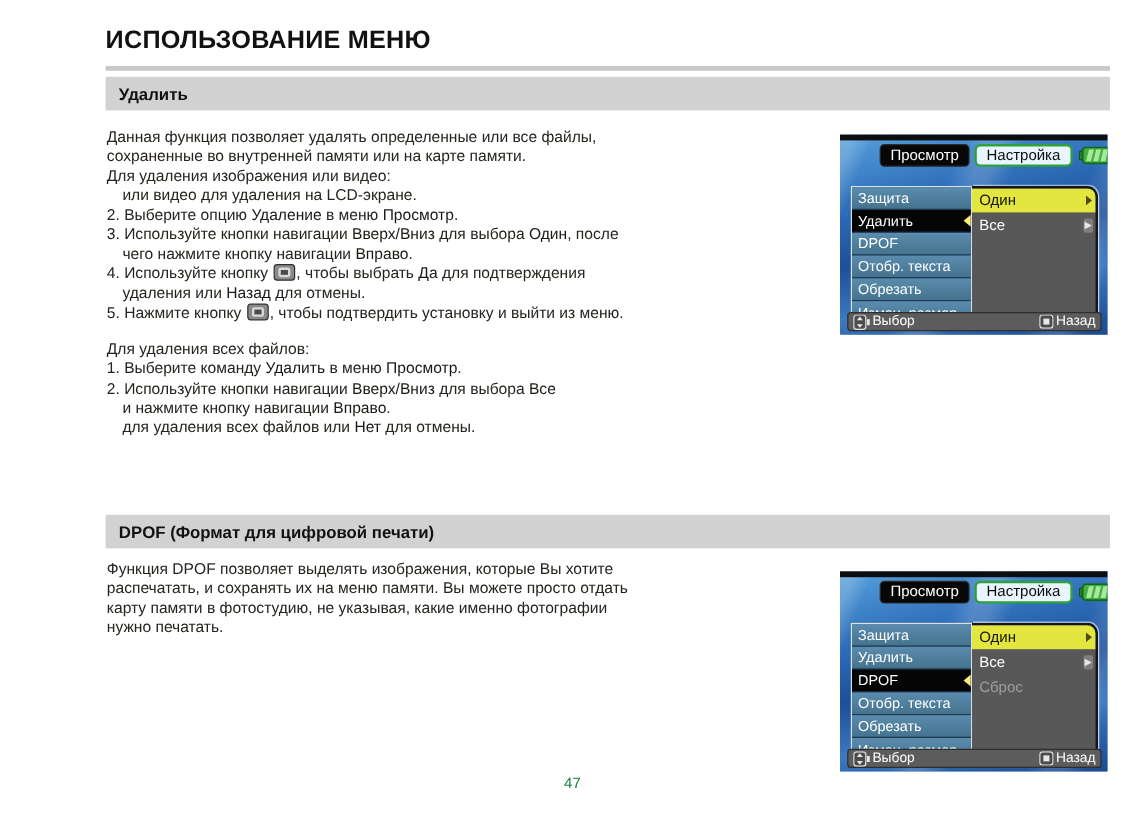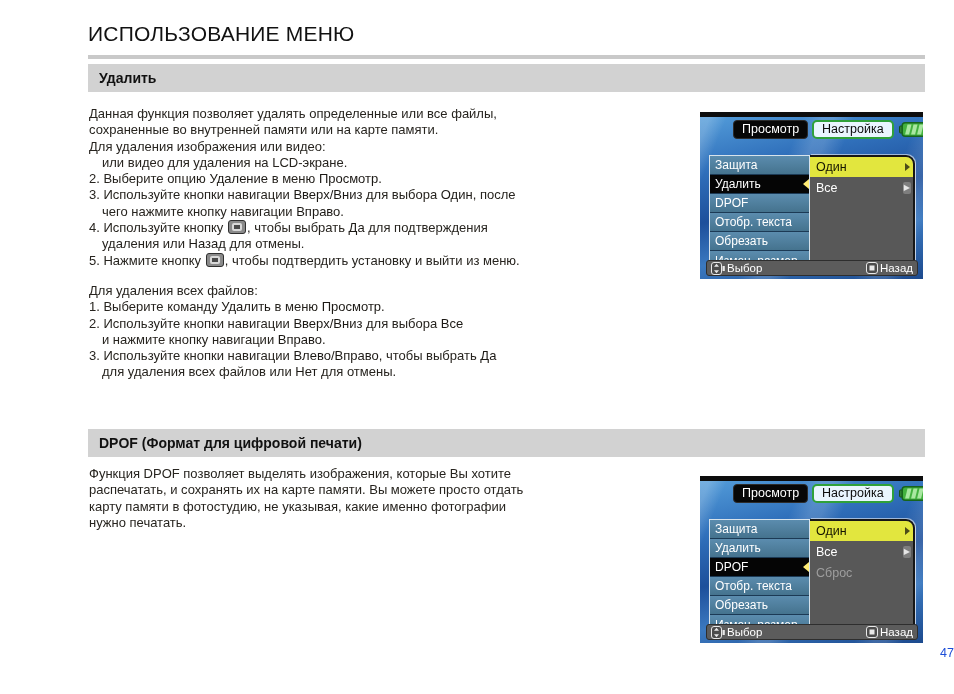--- a/index.html
+++ b/index.html
@@ -1,37 +1,37 @@
 <!DOCTYPE html>
 <html><head>
 <meta charset="utf-8">
 <style>
   html,body{margin:0;padding:0;}
   body{width:954px;height:694px;background:#ffffff;font-family:"Liberation Sans",sans-serif;color:#231f20;position:relative;overflow:hidden;}
   .page{position:absolute;inset:0;}
 
-  .title{position:absolute;left:88px;top:22px;font-size:21px;font-weight:400;letter-spacing:.2px;color:#111;}
+  .title{position:absolute;left:88px;top:22px;font-size:21px;font-weight:700;letter-spacing:.2px;color:#111;}
   .rule{position:absolute;left:88px;top:55px;width:837px;height:4px;background:#c9c9c9;}
   .section-bar{position:absolute;left:88px;width:837px;height:28px;background:#d2d2d2;display:flex;align-items:center;padding-left:11px;box-sizing:border-box;font-size:14px;font-weight:700;color:#111;}
   #bar-delete{top:64px;}
   #bar-dpof{top:429px;}
 
   .text-block{position:absolute;left:89px;width:600px;font-size:13px;color:#27241f;}
   #text-delete{top:106px;}
   #text-dpof{top:466px;}
   .line{height:16.3px;line-height:16.3px;white-space:nowrap;}
   .line.cont{padding-left:13px;}
   .line b{font-weight:400;color:#1c1915;}
   .gap{height:14px;}
 
   .inline-icon{display:inline-block;width:16px;height:12px;background:#8a8a8a;border:1px solid #2f2f2f;border-radius:3px;vertical-align:-2px;position:relative;margin:0 1px;}
   .inline-icon::before{content:"";position:absolute;left:3px;right:3px;top:2px;bottom:2px;background:#d8d8d8;border-radius:2px;}
   .inline-icon::after{content:"";position:absolute;left:5px;right:5px;top:4px;bottom:4px;background:#4a4a4a;}
 
-  .page-number{position:absolute;left:0;right:0;top:646px;text-align:right;font-size:12.5px;color:#1d4ed8;}
+  .page-number{position:absolute;left:0;right:0;top:646px;text-align:center;font-size:12.5px;color:#15803d;}
 
   
   .lcd{position:absolute;width:223px;height:167px;overflow:hidden;
     background:
       linear-gradient(112deg, rgba(255,255,255,.20) 0 4%, rgba(255,255,255,0) 10% 36%, rgba(255,255,255,.16) 43% 47%, rgba(255,255,255,0) 54% 76%, rgba(255,255,255,.13) 83% 87%, rgba(255,255,255,0) 93%),
       linear-gradient(168deg,#56a0dc 0%,#3070bb 28%,#1d4f9b 52%,#3b79c0 72%,#1c4a8e 100%);
   }
   #lcd-delete{left:700px;top:112px;}
   #lcd-dpof{left:700px;top:476px;}
   .lcd-topstrip{height:5px;background:#0d0d0d;}
@@ -76,29 +76,28 @@
     <div class="line"><span>3. Используйте кнопки навигации </span><b>Вверх/Вниз</b><span> для выбора </span><b>Один</b><span>, после</span></div>
     <div class="line cont"><span>чего нажмите кнопку навигации </span><b>Вправо</b><span>.</span></div>
     <div class="line"><span>4. Используйте кнопку </span><span class="inline-icon"></span><span>, чтобы выбрать </span><b>Да</b><span> для подтверждения</span></div>
     <div class="line cont"><span>удаления или </span><b>Назад</b><span> для отмены.</span></div>
     <div class="line"><span>5. Нажмите кнопку </span><span class="inline-icon"></span><span>, чтобы подтвердить установку и выйти из меню.</span></div>
     <div class="gap"></div>
     <div class="line"><span>Для удаления всех файлов:</span></div>
     <div class="line"><span>1. Выберите команду </span><b>Удалить</b><span> в меню </span><b>Просмотр</b><span>.</span></div>
     <div class="line"><span>2. Используйте кнопки навигации </span><b>Вверх/Вниз</b><span> для выбора </span><b>Все</b></div>
     <div class="line cont"><span>и нажмите кнопку навигации </span><b>Вправо</b><span>.</span></div>
-    <div class="line"><span>3. Используйте кнопки навигации </span><b>Влево/Вправо</b><span>, чтобы выбрать </span><b>Да</b></div>
     <div class="line cont"><span>для удаления всех файлов или </span><b>Нет</b><span> для отмены.</span></div>
   </div>
 
   <div class="section-bar" id="bar-dpof">DPOF (Формат для цифровой печати)</div>
 
   <div class="text-block" id="text-dpof">
     <div class="line">Функция DPOF позволяет выделять изображения, которые Вы хотите</div>
-    <div class="line">распечатать, и сохранять их на карте памяти. Вы можете просто отдать</div>
+    <div class="line">распечатать, и сохранять их на меню памяти. Вы можете просто отдать</div>
     <div class="line">карту памяти в фотостудию, не указывая, какие именно фотографии</div>
     <div class="line">нужно печатать.</div>
   </div>
 
   <div class="lcd" id="lcd-delete">
     <div class="lcd-topstrip"></div>
     <div class="tabs">
       <span class="tab dark">Просмотр</span>
       <span class="tab light">Настройка</span>
       <span class="battery">

